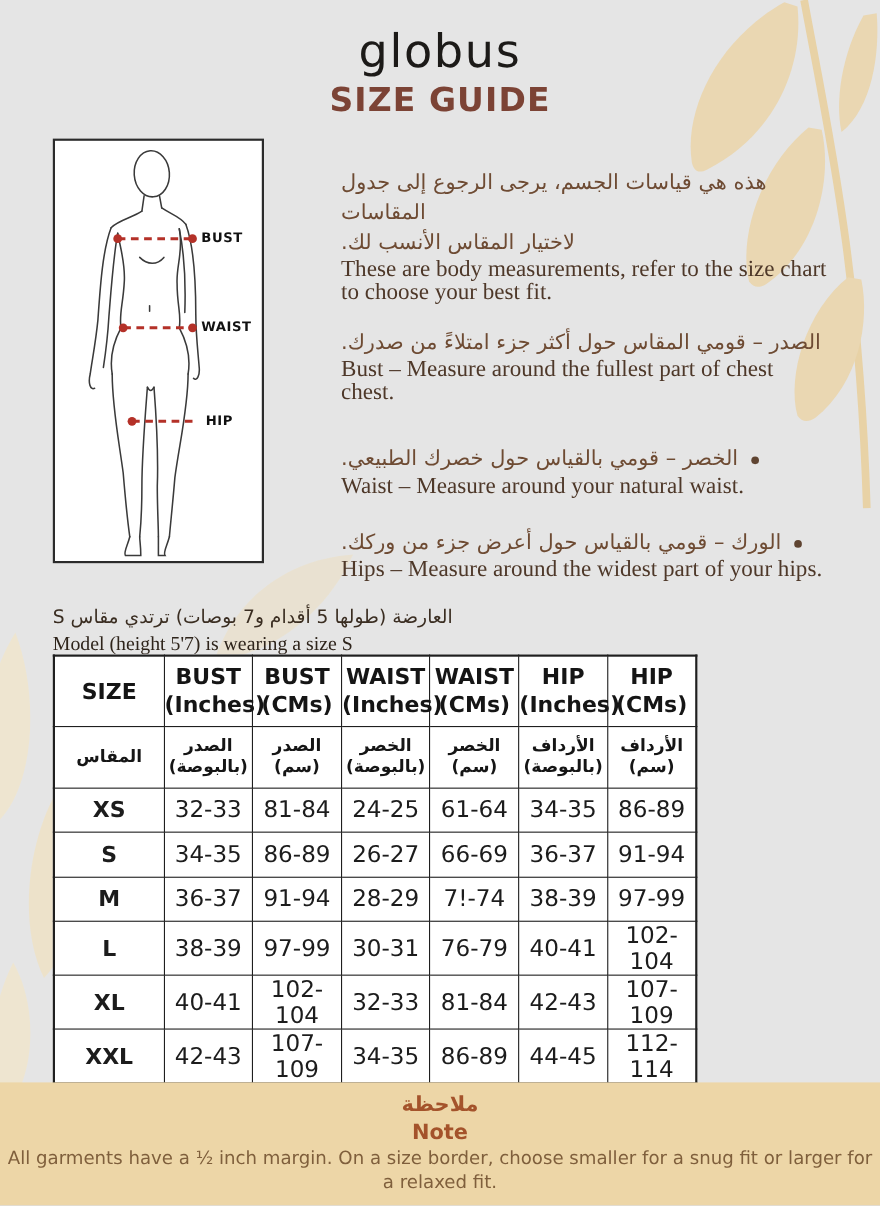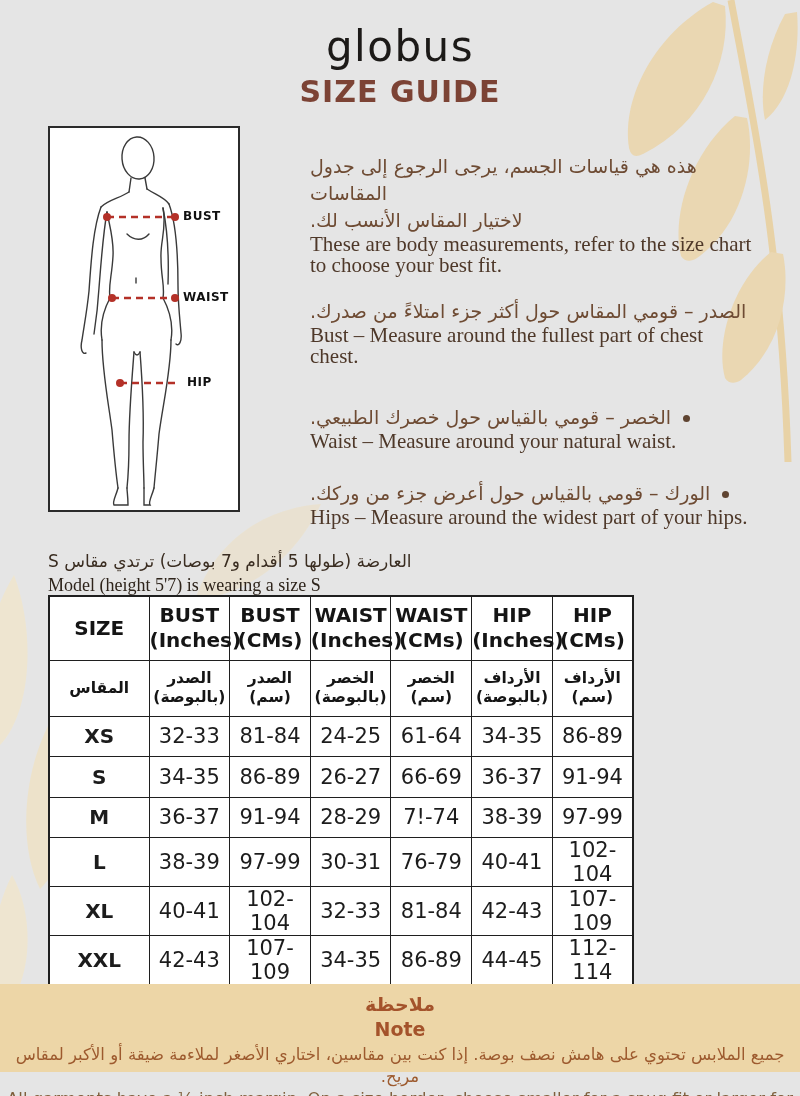--- a/index.html
+++ b/index.html
@@ -50,21 +50,21 @@
   .size-table{ border:2px solid #1f1f1f; }
   tr.hdr-en{ height:64px; }
   tr.hdr-ar{ height:56px; }
   tr.data-row{ height:40.5px; }
   .hdr-en th{ font-size:20px; font-weight:700; line-height:25px; color:#151515; }
   .hdr-ar th{ font-size:15.5px; font-weight:700; line-height:19px; color:#151515; direction:rtl; }
   .data-row td{ font-size:21px; color:#1c1c1c; }
   .data-row td.size-cell{ font-weight:700; font-size:20px; }
 
   
-  .note-band{ position:absolute; left:0; top:984px; width:800px; height:88px;
+  .note-band{ position:absolute; left:0; top:984px; width:800px; height:112px;
               background:#EDD6A7; text-align:center; padding-top:8px; }
   .note-title-ar{ font-size:19px; font-weight:700; color:#A4532B; line-height:25px; }
   .note-title-en{ font-size:19px; font-weight:700; color:#A4532B; line-height:25px; }
   .note-body-ar{ font-size:16.5px; color:#9d5a2e; line-height:22px; margin-top:2px; direction:rtl; }
   .note-body-en{ font-size:16.5px; color:#7F5F3C; line-height:22px; }
 </style>
 </head>
 <body>
 
 <div class="page">
@@ -319,17 +319,16 @@
           <td>86-89</td>
           <td>44-45</td>
           <td>112-114</td>
         </tr>
       </tbody>
   </table>
 
   <div class="note-band">
     <div class="note-title-ar">ملاحظة</div>
     <div class="note-title-en">Note</div>
-    <div class="note-body-ar">جميع الملابس تحتوي على هامش نصف بوصة. إذا كنت بين مقاسين، اختاري الأصغر لملاءمة ضيقة أو الأكبر لمقاس مريح.</div>
     <div class="note-body-en">All garments have a ½ inch margin. On a size border, choose smaller for a snug fit or larger for a relaxed fit.</div>
   </div>
 
 </div>
 
 </body></html>

